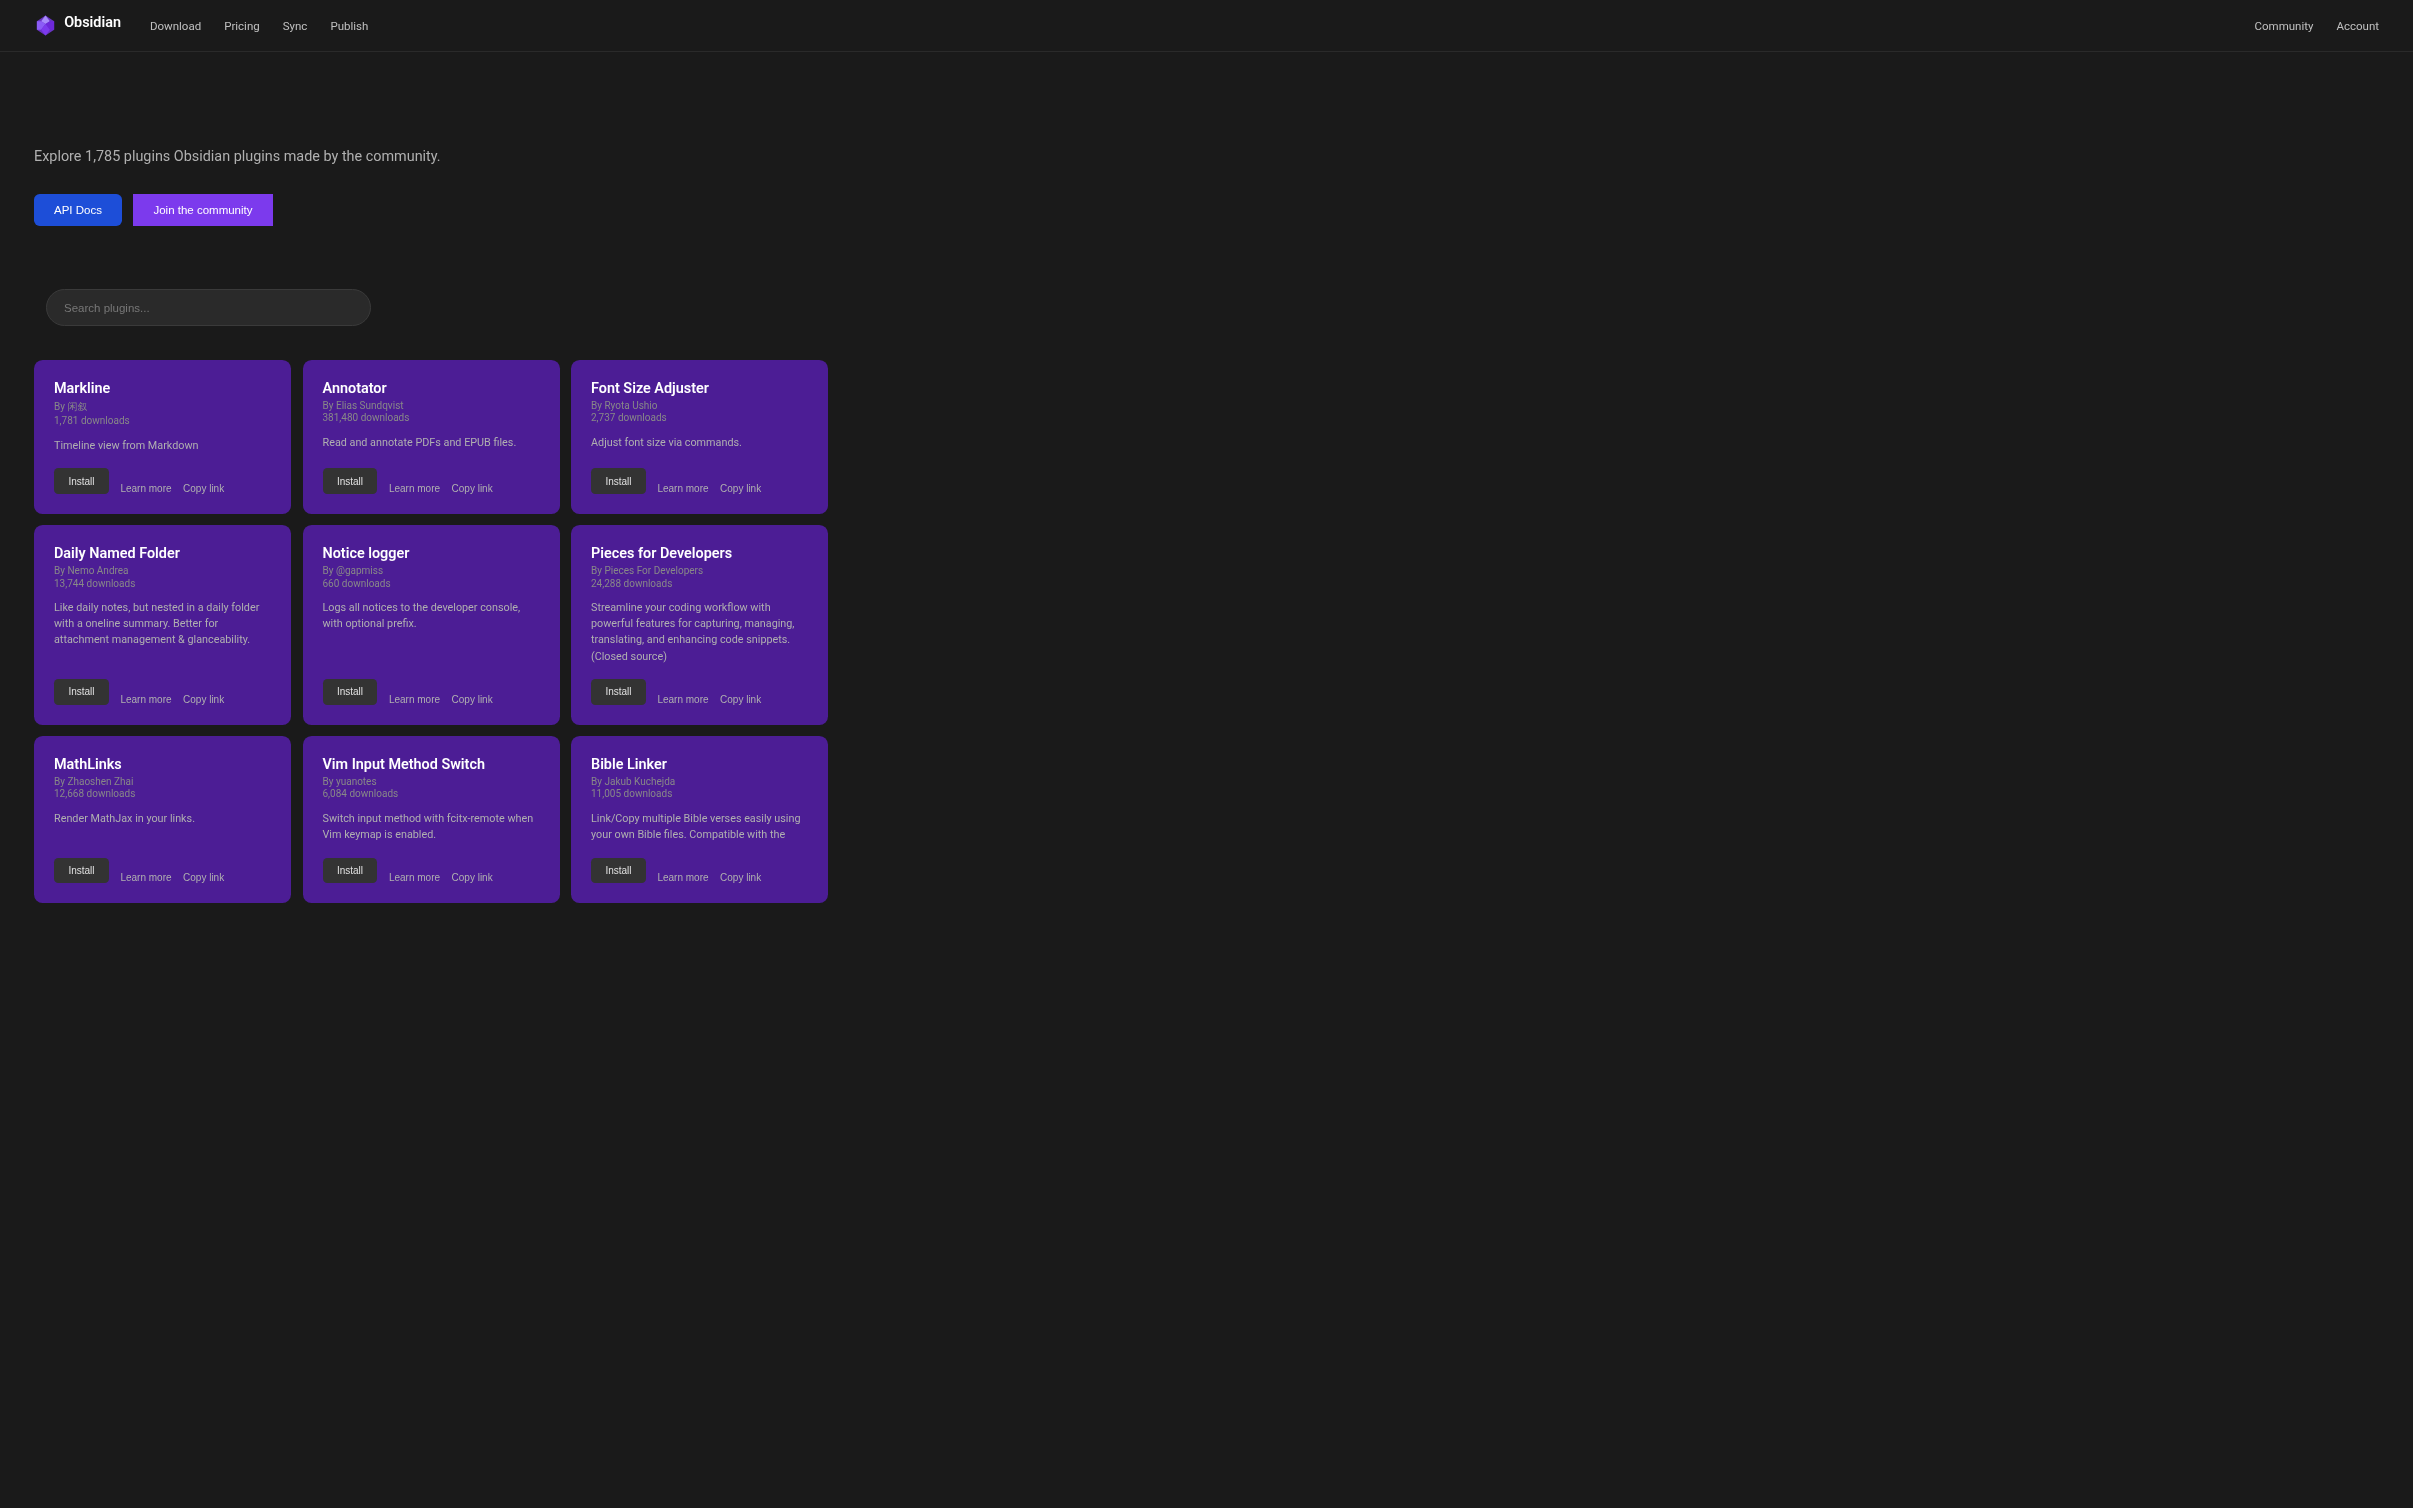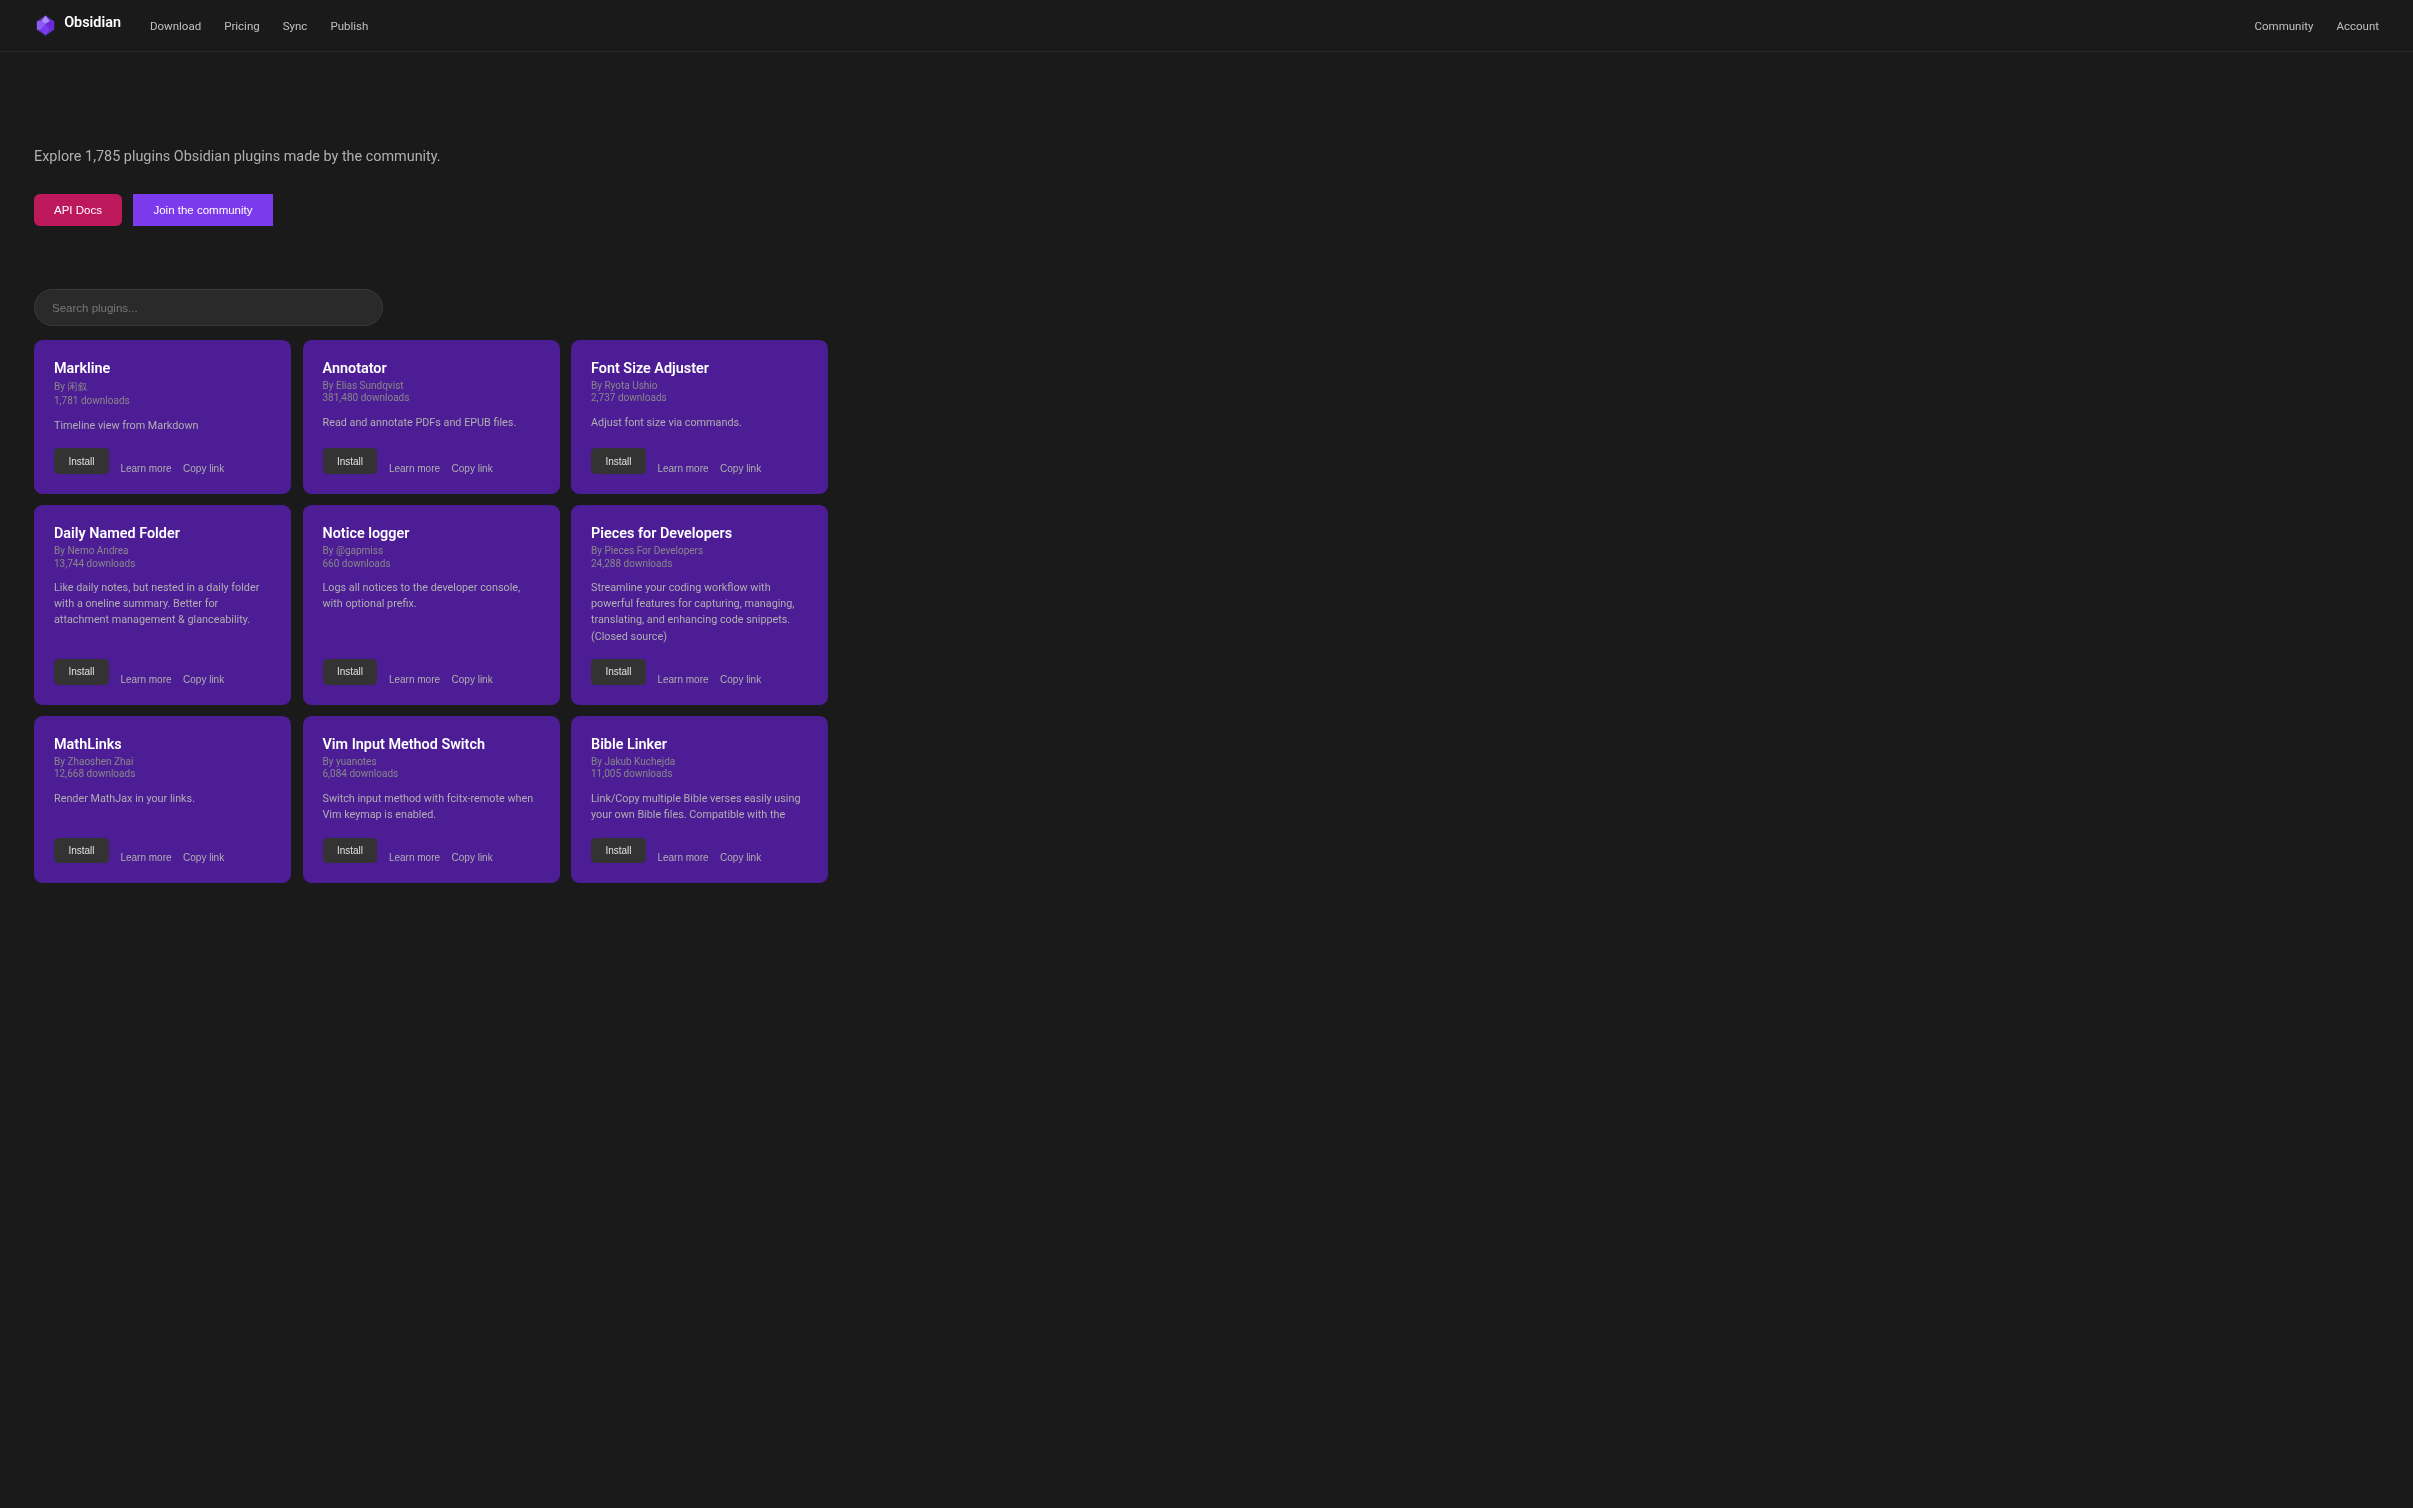--- a/index.html
+++ b/index.html
@@ -90,21 +90,21 @@
       margin-top: 39px;
     }
 
     .hero-buttons {
       display: flex;
       gap: 11.5px;
       margin-bottom: 29px;
     }
 
     .btn-primary {
-      background-color: #be185d;
+      background-color: #1d4ed8;
       color: #ffffff;
       border: none;
       padding: 10px 20px;
       border-radius: 5.7px;
       font-size: 11.5px;
       font-weight: 500;
       cursor: pointer;
     }
 
     .btn-secondary {
@@ -114,22 +114,22 @@
       padding: 10px 20px;
       border-radius: 0;
       font-size: 11.5px;
       font-weight: 500;
       cursor: pointer;
     }
 
     
     .search-container {
       max-width: 417px;
-      margin-bottom: 14px;
-      padding: 0 34px;
+      margin-bottom: 34px;
+      padding: 0 46px;
     }
 
     .search-input {
       width: 100%;
       background-color: #2a2a2a;
       border: 0.7px solid #3a3a3a;
       border-radius: 36px;
       padding: 11.5px 17px;
       color: #e0e0e0;
       font-size: 11.5px;

